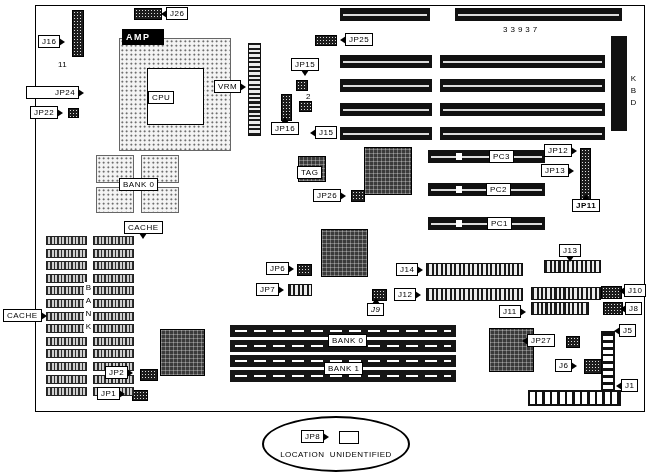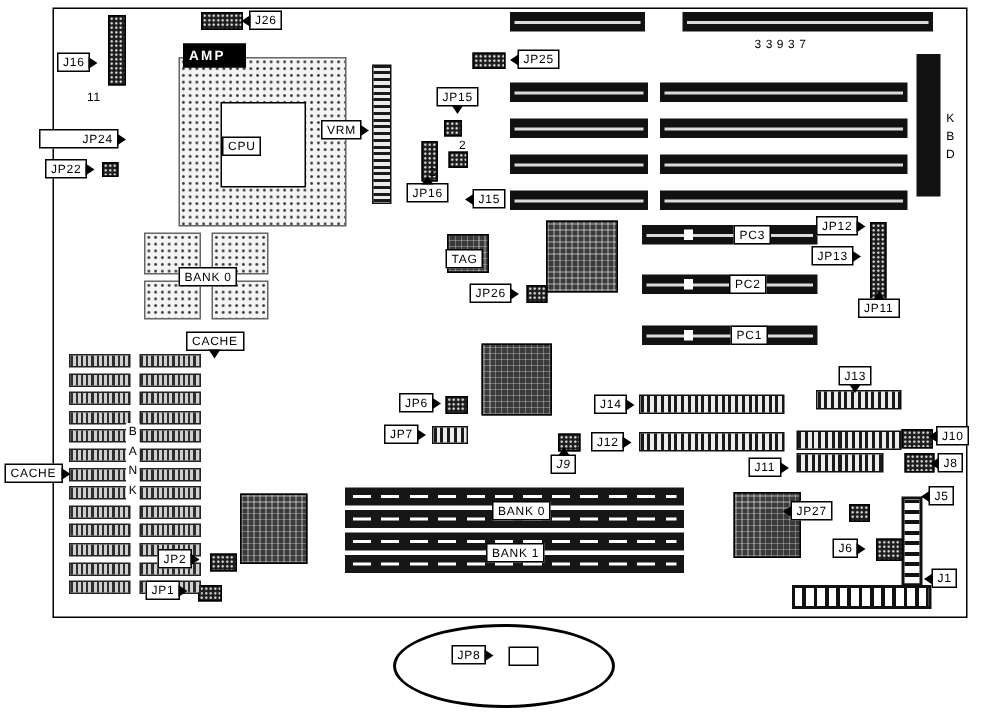--- a/index.html
+++ b/index.html
@@ -149,21 +149,21 @@
     <div class="callout" style="left: 148px; top: 91px;">CPU</div>
     <div class="callout arrow-right" style="left: 26px; top: 86px; padding-left: 28px;">JP24</div>
     <div class="callout arrow-right" style="left: 30px; top: 106px;">JP22</div>
     <div class="callout arrow-left" style="left: 315px; top: 99px; margin-top: 27px;">J15</div>
     <div class="callout arrow-up" style="left: 271px; top: 122px;">JP16</div>
     <div class="callout" style="left: 119px; top: 178px;">BANK 0</div>
     <div class="callout" style="left: 297px; top: 166px;">TAG</div>
     <div class="callout arrow-right" style="left: 544px; top: 144px;">JP12</div>
     <div class="callout arrow-right" style="left: 541px; top: 164px;">JP13</div>
     <div class="callout arrow-right" style="left: 313px; top: 189px;">JP26</div>
-    <div class="callout arrow-up" style="left: 572px; top: 199px;">JP11</div>
+    <div class="callout arrow-up" style="left: 572px; top: 199px; font-weight: bold;">JP11</div>
     <div class="callout arrow-down" style="left: 124px; top: 221px;">CACHE</div>
     <div class="callout" style="left: 489px; top: 150px;">PC3</div>
     <div class="callout" style="left: 486px; top: 183px;">PC2</div>
     <div class="callout" style="left: 487px; top: 217px;">PC1</div>
     <div class="callout arrow-down" style="left: 559px; top: 244px;">J13</div>
     <div class="callout arrow-right" style="left: 396px; top: 263px;">J14</div>
     <div class="callout arrow-right" style="left: 266px; top: 262px;">JP6</div>
     <div class="callout arrow-right" style="left: 256px; top: 283px;">JP7</div>
     <div class="callout arrow-right" style="left: 394px; top: 288px;">J12</div>
     <div class="callout arrow-up" style="left: 367px; top: 303px; font-style: italic;">J9</div>
@@ -179,13 +179,14 @@
     <div class="callout arrow-right" style="left: 105px; top: 366px;">JP2</div>
     <div class="callout arrow-left" style="left: 621px; top: 379px;">J1</div>
     <div class="callout arrow-right" style="left: 97px; top: 387px;">JP1</div>
     <div class="callout arrow-right" style="left: 301px; top: 430px;">JP8</div>
     <div class="dtext" style="left: 58px; top: 60px;">11</div>
     <div class="dtext" style="left: 503px; top: 25px; letter-spacing: 3px;">33937</div>
     <div class="dtext" style="left: 306px; top: 92px;">2</div>
     <div class="dtext" style="left: 286px; top: 110px;">2</div>
     <div class="dtext vtext" style="left: 629px; top: 74px; letter-spacing: 3px;">KBD</div>
     <div class="dtext vtext vtext-boxed" style="left: 84px; top: 282px; letter-spacing: 4px;">BANK</div>
+    <div class="dtext" style="left: 262px; top: 450px; width: 148px; text-align: center;">LOCATION  UNIDENTIFIED</div>
   </div>
 
 </body></html>

